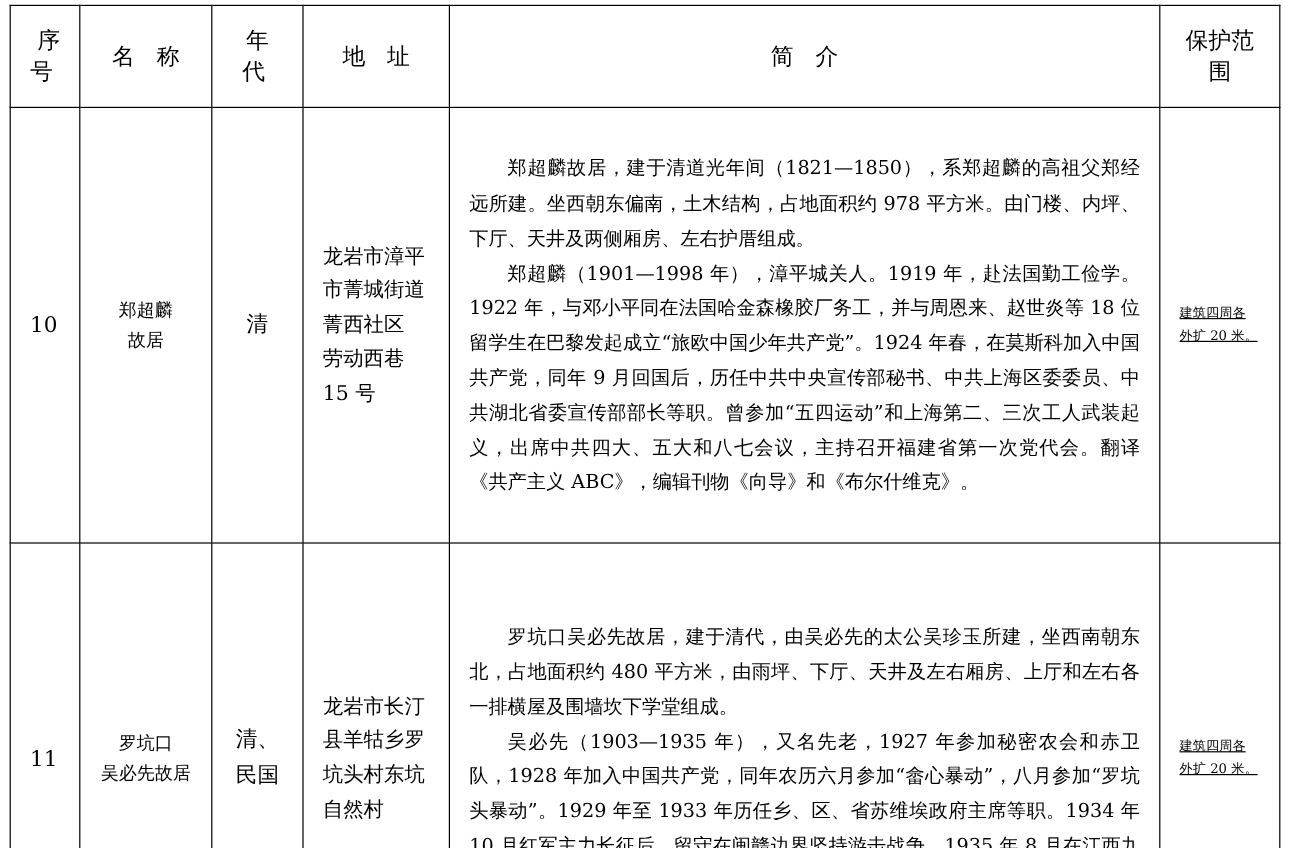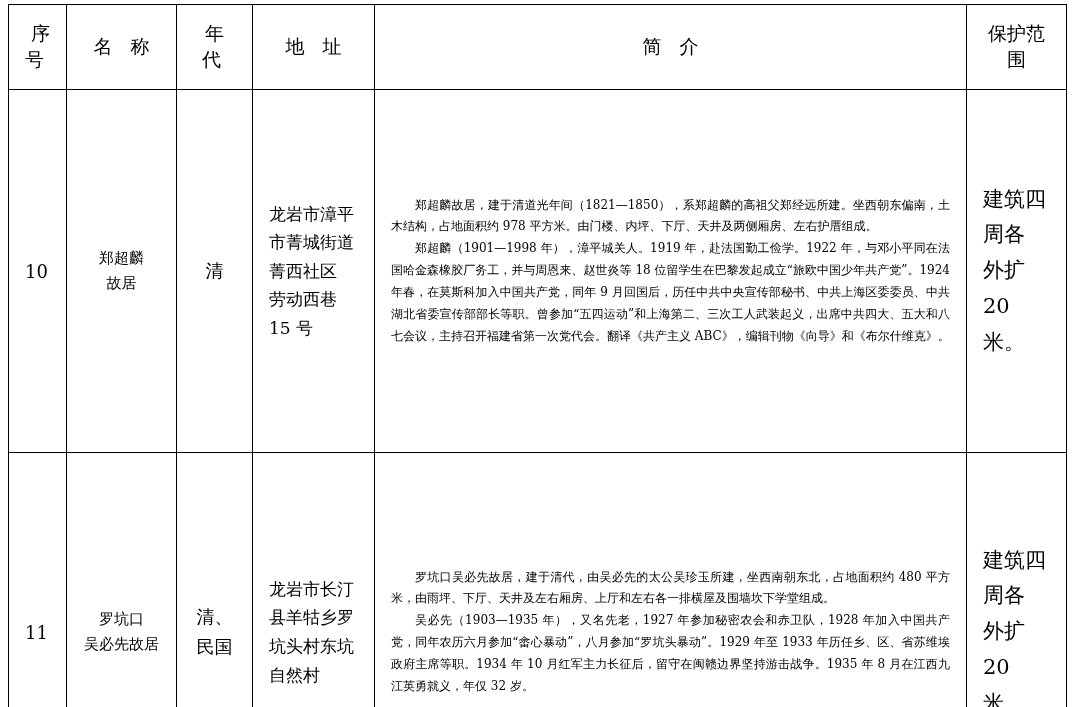--- a/index.html
+++ b/index.html
@@ -70,33 +70,34 @@
   }
   td.addr-cell {
     text-align: left;
     font-size: 17px;
     line-height: 1.68;
     padding: 0 4px;
   }
   td.desc-cell {
     text-align: justify;
     text-justify: inter-ideograph;
-    font-size: 12px;
+    font-size: 16px;
     line-height: 1.82;
     padding: 10px 12px 12px 12px;
   }
   td.desc-cell p {
     margin: 0;
     text-indent: 2em;
   }
   td.scope-cell {
     text-align: left;
-    font-size: 21px;
+    font-size: 11px;
     line-height: 1.7;
     padding: 0 4px;
+    text-decoration: underline;
   }
   .row-10 td { height: 330px; }
   .row-11 td { height: 326px; }
 </style>
 </head>
 <body>
 
 <div class="sheet">
   <table class="heritage-table">
     <colgroup>

